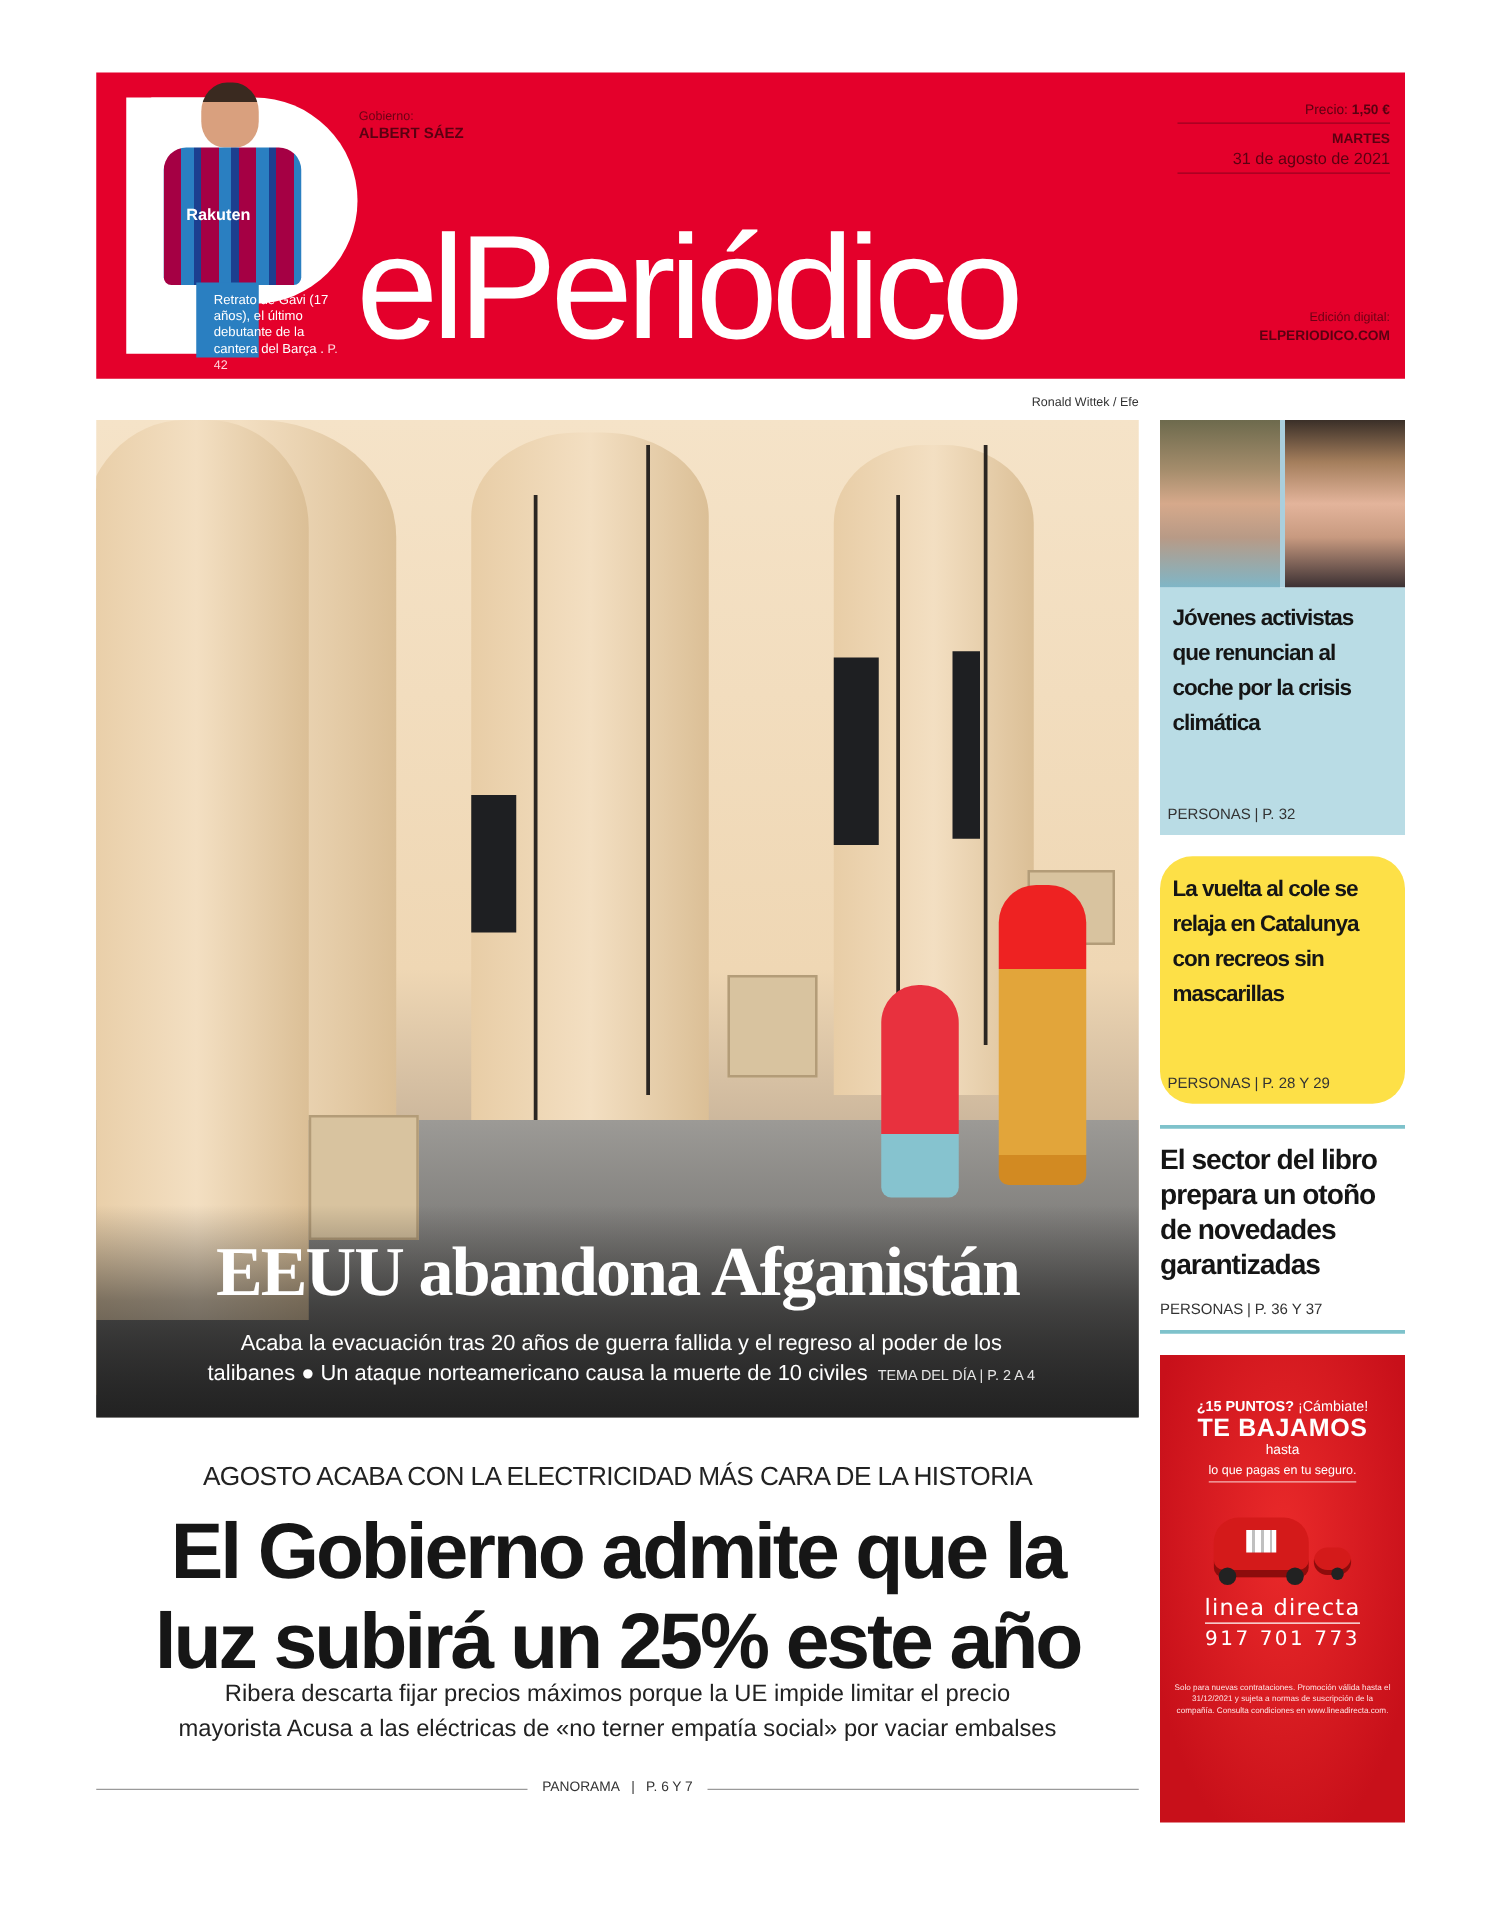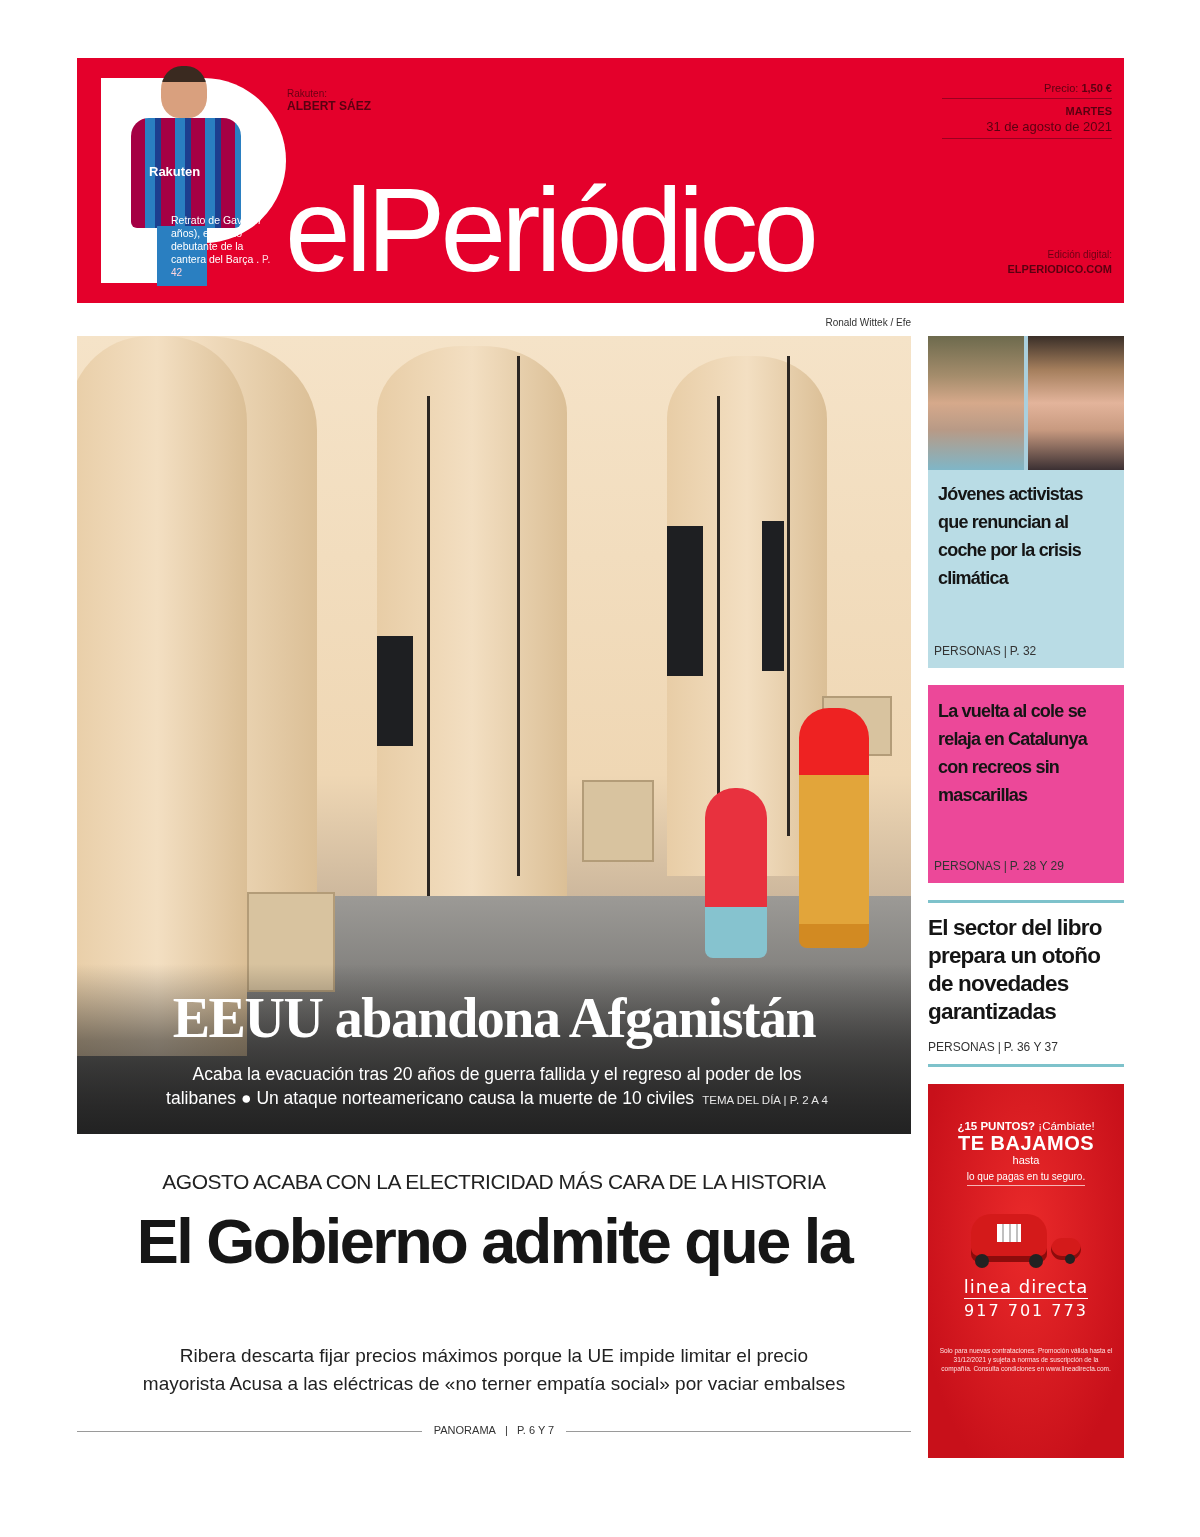--- a/index.html
+++ b/index.html
@@ -10,21 +10,21 @@
   .masthead { position: absolute; left: 77px; top: 58px; width: 1047px; height: 245px; background: #e4002b; overflow: hidden; }
   .big-p { position: absolute; left: 24px; top: 20px; width: 185px; height: 205px; }
   .big-p .stem { position: absolute; left: 0; top: 0; width: 70px; height: 205px; background: #fff; }
   .big-p .bowl { position: absolute; left: 20px; top: 0; width: 165px; height: 165px; background: #fff; border-radius: 0 90px 90px 0; }
   .gavi { position: absolute; left: 48px; top: 8px; width: 140px; height: 220px; }
   .gavi .head { position: absolute; left: 36px; top: 0; width: 46px; height: 52px; border-radius: 45% 45% 40% 40%; background: linear-gradient(#3a2a20 0 30%, #d9a07e 30%); }
   .gavi .shirt { position: absolute; left: 6px; top: 52px; width: 110px; height: 110px; border-radius: 18px 18px 6px 6px;
       background: repeating-linear-gradient(90deg, #a50044 0 14px, #2a7fc1 14px 24px, #1c3f8f 24px 30px); }
   .gavi .sponsor { position: absolute; left: 24px; top: 98px; color: #fff; font-weight: bold; font-size: 13px; }
   .gavi .shorts { position: absolute; left: 32px; top: 160px; width: 50px; height: 60px; background: #2a7fc1; }
-  .gavi-caption { position: absolute; left: 94px; top: 156px; width: 110px; color: #fff; font-size: 10.5px; line-height: 13px; }
+  .gavi-caption { position: absolute; left: 94px; top: 176px; width: 110px; color: #fff; font-size: 10.5px; line-height: 13px; }
   .gavi-caption .pg { font-size: 10px; color: #ffd6de; }
   .director { position: absolute; left: 210px; top: 29px; font-size: 10px; color: #6b0014; line-height: 13px; }
   .director .name { font-weight: bold; font-size: 12px; color: #5a0011; }
   .logo { position: absolute; left: 208px; top: 112px; font-size: 118px; color: #fff; letter-spacing: -5px; line-height: 120px; font-weight: normal; }
   .meta { position: absolute; right: 12px; top: 22px; width: 170px; text-align: right; font-size: 11px; color: #5a0011; }
   .meta .row { padding: 2px 0 4px; border-bottom: 1px solid #9a0020; }
   .meta .price b { font-weight: bold; }
   .meta .day { font-weight: bold; font-size: 11px; padding-top: 6px; }
   .meta .date { font-size: 13px; padding-bottom: 4px; }
   .digital { position: absolute; right: 12px; top: 190px; text-align: right; font-size: 10px; color: #6b0014; line-height: 14px; }
@@ -45,21 +45,21 @@
   .photo-headline { position: absolute; left: 0; top: 650px; width: 834px; text-align: center; font-family: "Liberation Serif", serif; font-size: 56px; color: #fff; letter-spacing: -1.5px; }
   .photo-sub { position: absolute; left: 20px; top: 726px; width: 800px; text-align: center; color: #fff; font-size: 17.5px; line-height: 24px; }
   .photo-sub .tag { font-size: 11.5px; color: #e6e6e6; }
 
   
   .aside-photo { position: absolute; left: 928px; top: 336px; width: 196px; height: 134px; background: #aacfdd; }
   .face { position: absolute; top: 0; height: 134px; }
   .face-l { left: 0; width: 96px; background: linear-gradient(180deg, #6d6a4d 0%, #a58d6c 30%, #d6a98b 50%, #b89a86 70%, #7fb6c7 100%); }
   .face-r { left: 100px; width: 96px; background: linear-gradient(180deg, #3a2f28 0%, #a47e5c 25%, #e3b49b 50%, #c89a80 70%, #3b3033 100%); }
   .box-blue { position: absolute; left: 928px; top: 470px; width: 196px; height: 198px; background: #b9dce5; padding: 10px 10px; }
-  .box-green { position: absolute; left: 928px; top: 685px; width: 196px; height: 198px; background: #ec4899; padding: 12px 10px; }
+  .box-green { position: absolute; left: 928px; top: 685px; width: 196px; height: 198px; background: #fde047; padding: 12px 10px; border-radius: 26px; }
   .aside-title { font-weight: bold; font-size: 18px; line-height: 28px; letter-spacing: -0.8px; color: #151515; }
   .aside-tag { font-size: 12px; color: #333; position: absolute; left: 6px; bottom: 10px; }
   .aside-tag .bar { margin: 0 3px; }
   .rule-teal { position: absolute; left: 928px; width: 196px; height: 3px; background: #7ec2cb; }
   .libro { position: absolute; left: 928px; top: 914px; width: 196px; }
   .libro .aside-title { font-size: 22.5px; line-height: 28px; }
   .libro .aside-tag { position: static; margin-top: 14px; }
 
   
   .ad { position: absolute; left: 928px; top: 1084px; width: 196px; height: 374px; background: radial-gradient(ellipse at 50% 40%, #ea2a2a, #c8101a 80%); color: #fff; text-align: center; }
@@ -99,21 +99,21 @@
     <div class="head"></div>
     <div class="shirt"></div>
     <div class="sponsor">Rakuten</div>
     <div class="shorts"></div>
   </div>
   <div class="gavi-caption">
     <span>Retrato de Gavi (17 años), el último debutante de la cantera del Barça .</span>
     <span class="pg">P. 42</span>
   </div>
   <div class="director">
-    <div>Rakuten:</div>
+    <div>Gobierno:</div>
     <div class="name">ALBERT SÁEZ</div>
   </div>
   <div class="logo">elPeriódico</div>
   <div class="meta">
     <div class="row price">
       <span>Precio:</span>
       <b>1,50 €</b>
     </div>
     <div class="day">MARTES</div>
     <div class="row date">31 de agosto de 2021</div>
@@ -194,20 +194,21 @@
       <div class="wheel" style="left:94px;top:50px;width:10px;height:10px;"></div>
   </div>
   <div class="brand">linea directa</div>
   <div class="tel">917 701 773</div>
   <div class="fine">Solo para nuevas contrataciones. Promoción válida hasta el 31/12/2021 y sujeta a normas de suscripción de la compañía. Consulta condiciones en www.lineadirecta.com.</div>
 </aside>
 
 <div class="kicker">AGOSTO ACABA CON LA ELECTRICIDAD MÁS CARA DE LA HISTORIA</div>
 <h1 class="headline">
   <div>El Gobierno admite que la</div>
+  <div>luz subirá un 25% este año</div>
 </h1>
 <div class="story-sub" style="top:1342px;">
   <div>Ribera descarta fijar precios máximos porque la UE impide limitar el precio</div>
   <div>mayorista  Acusa a las eléctricas de «no terner empatía social» por vaciar embalses</div>
 </div>
 <div class="section-line">
   <div class="hr" style="left:0;width:834px;"></div>
   <div class="label"><span><span>PANORAMA</span> | <span>P. 6 Y 7</span></span></div>
 </div>
 

